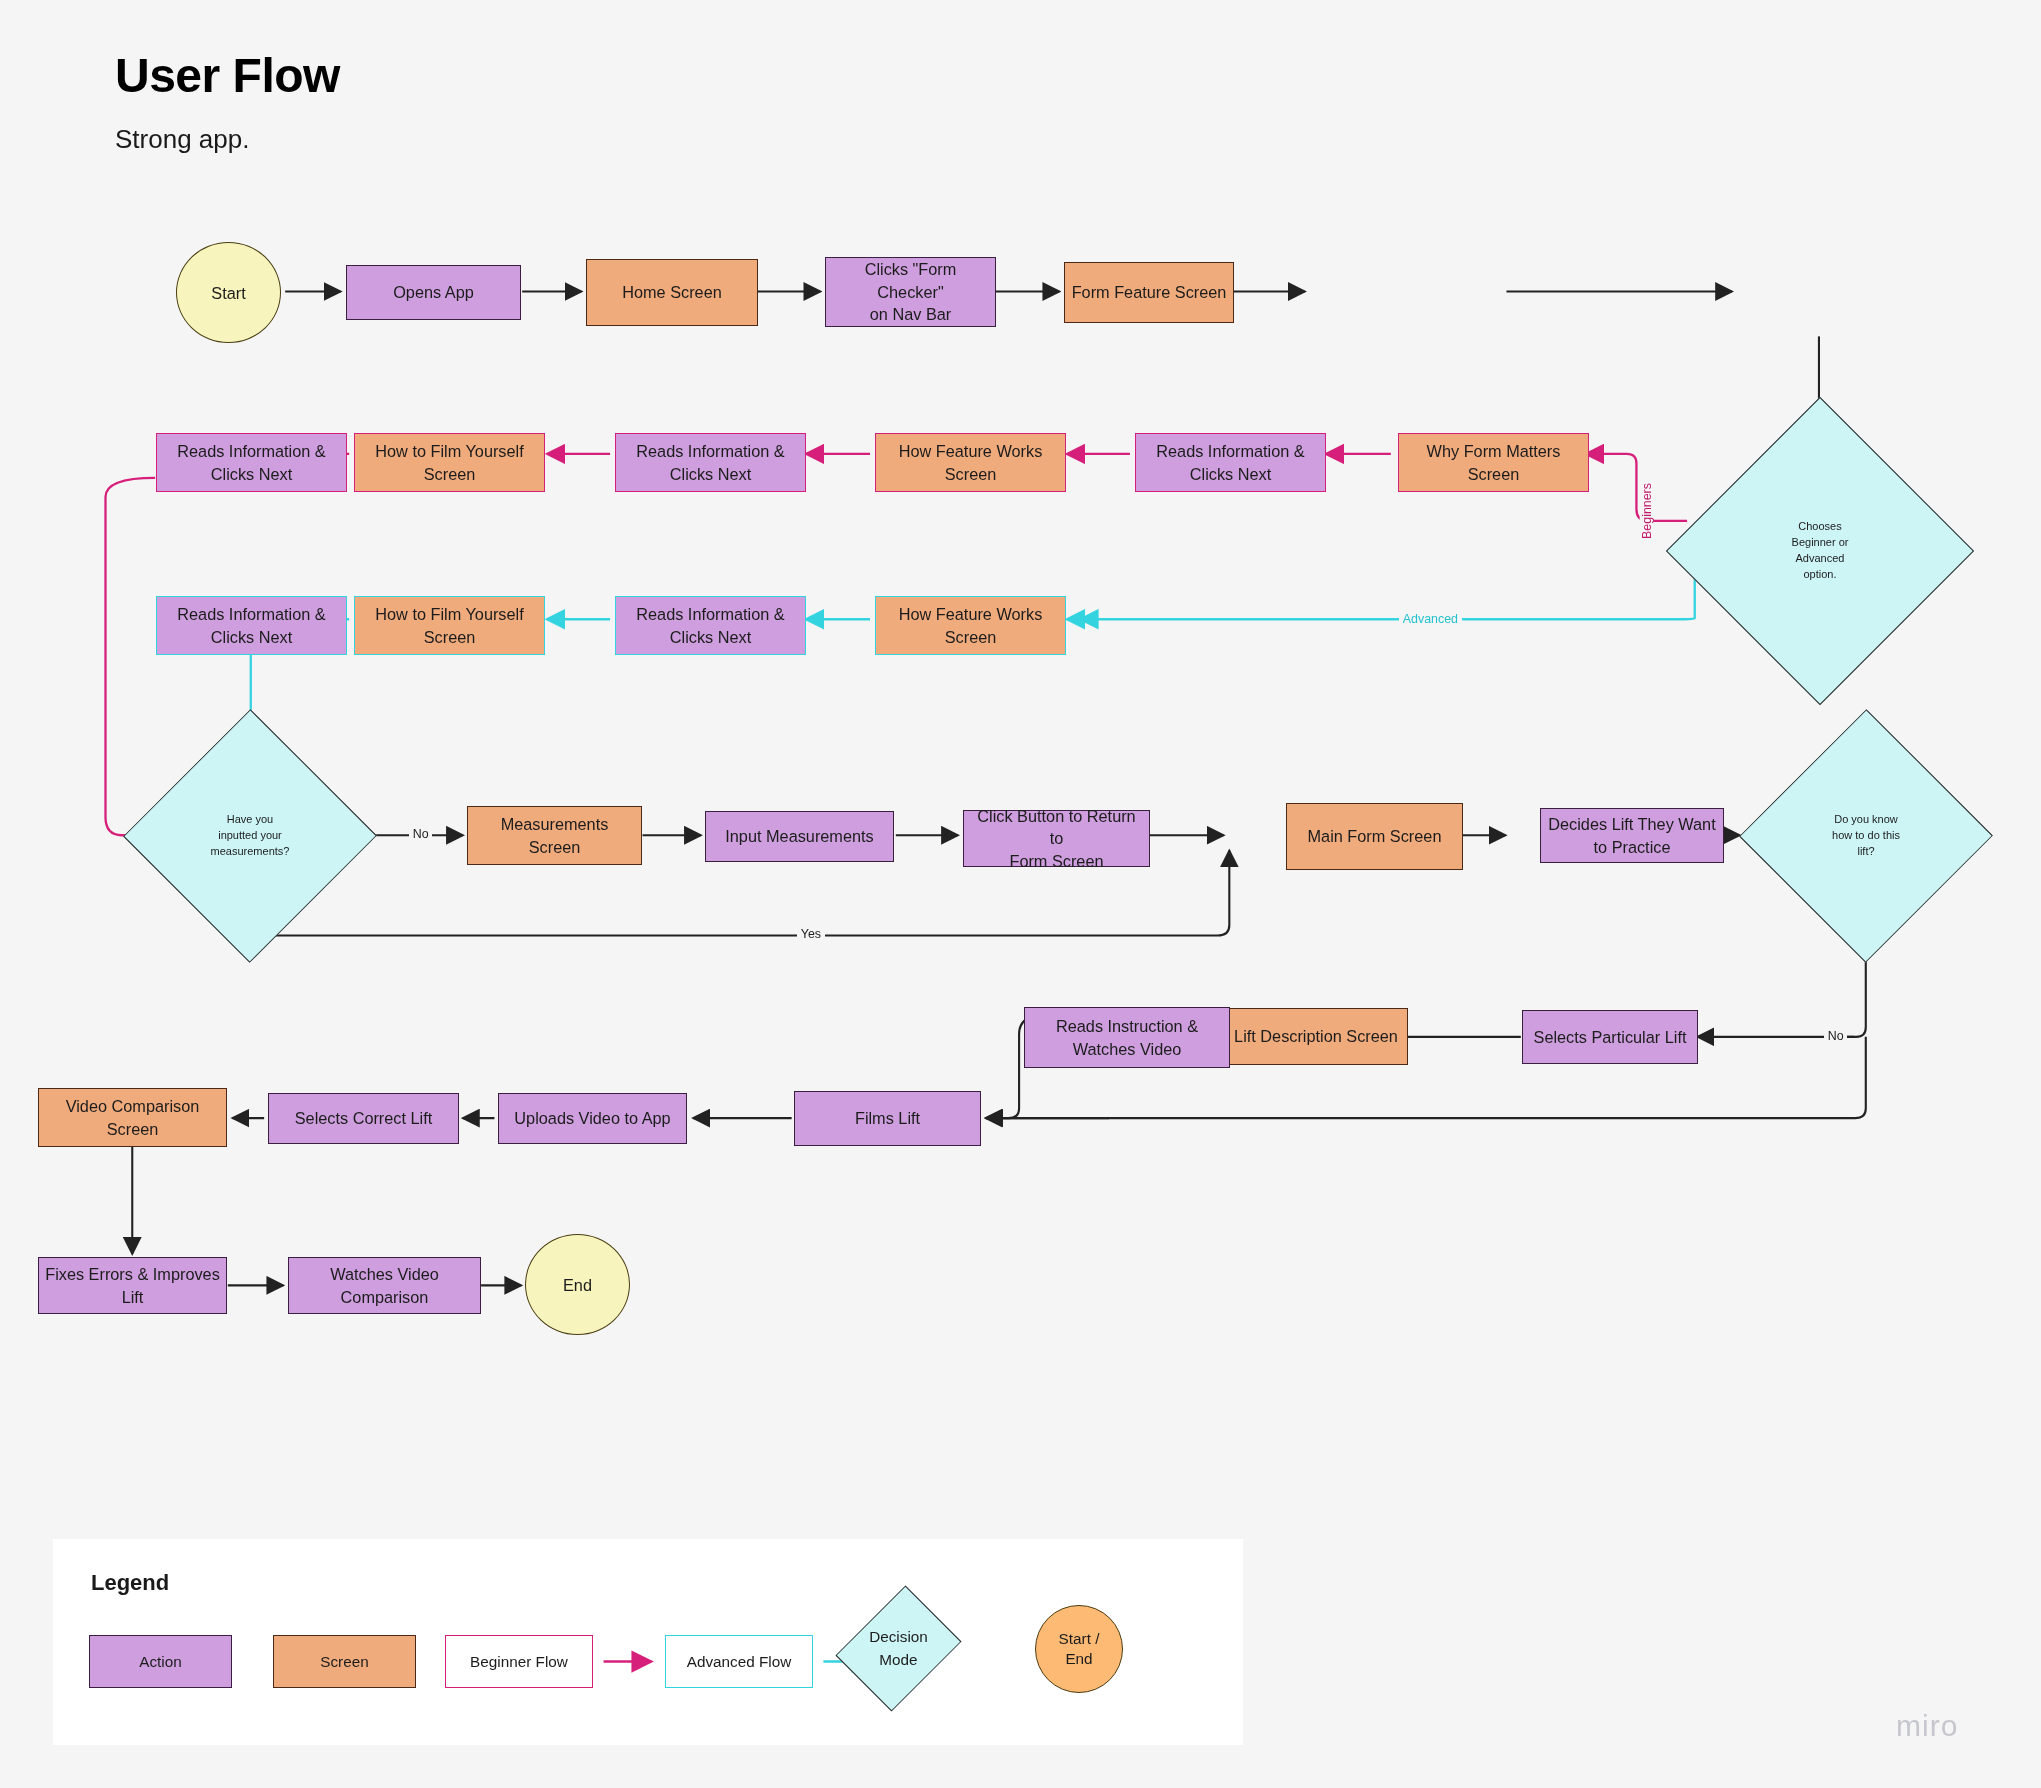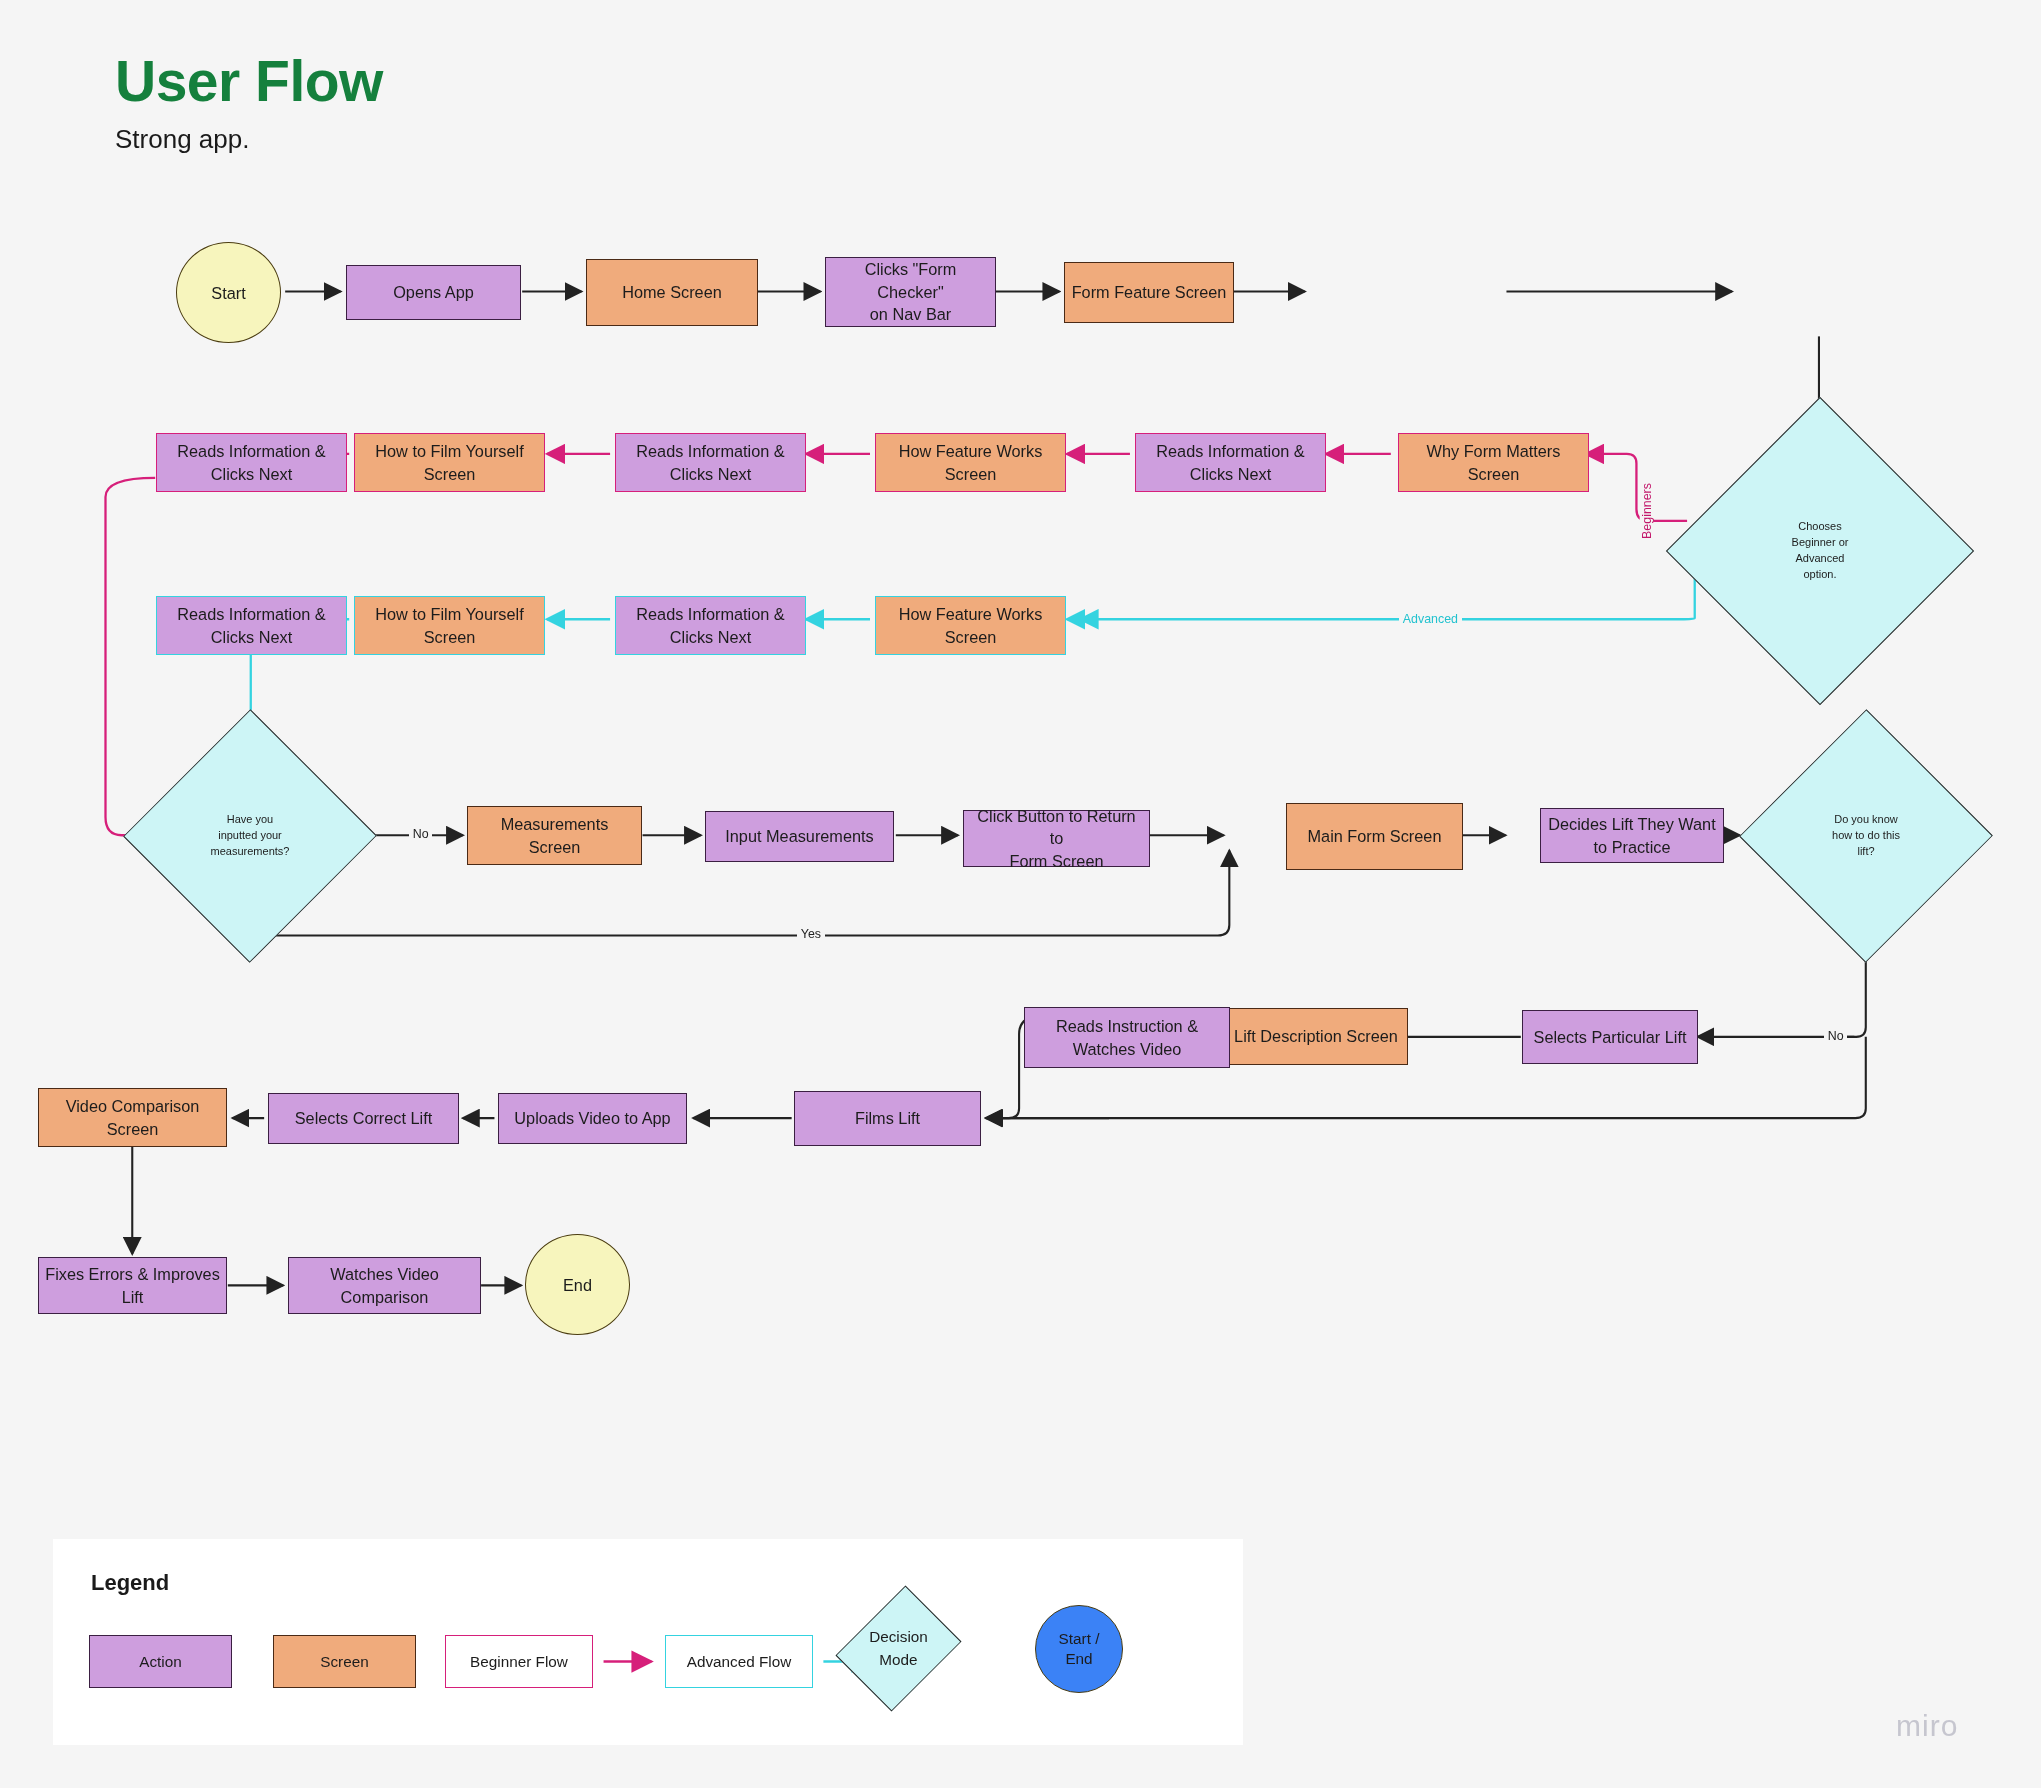--- a/index.html
+++ b/index.html
@@ -8,21 +8,21 @@
     width: 2042px; height: 1788px;
     background: #f5f5f5;
     font-family: "Liberation Sans", sans-serif;
     overflow: hidden;
   }
   #canvas { position: relative; width: 2042px; height: 1788px; background: #f5f5f5; }
 
   
   #title {
     position: absolute; left: 115px; top: 48px;
-    font-size: 57px; font-weight: 700; color: #15803d; letter-spacing: -0.5px;
+    font-size: 48px; font-weight: 700; color: #000000; letter-spacing: -0.5px;
   }
   #subtitle {
     position: absolute; left: 115px; top: 124px;
     font-size: 26px; font-weight: 400; color: #1a1a1a;
   }
 
   
   .node {
     position: absolute;
     display: flex; align-items: center; justify-content: center;
@@ -89,21 +89,21 @@
     display: flex; align-items: center; justify-content: center;
     font-size: 15.3px; color: #1c1c1c;
   }
   .lg-action { left: 36px; width: 143px; background: #ce9ede; border: 1.9px solid #3b1f42; }
   .lg-screen { left: 220px; width: 143px; background: #f0ab7c; border: 1.9px solid #4a2a16; }
   .lg-beg    { left: 392px; width: 148px; background: #fff; border: 1.9px solid #d61f7a; }
   .lg-adv    { left: 612px; width: 148px; background: #fff; border: 1.9px solid #34d3e0; }
   .lg-diamond { position: absolute; left: 849px; top: 1599px; width: 99px; height: 99px; }
   .lg-term {
     position: absolute; left: 1035px; top: 1605px; width: 88px; height: 88px;
-    background: #3b82f6; border: 1.9px solid #4a3c10; border-radius: 50%;
+    background: #fdba74; border: 1.9px solid #4a3c10; border-radius: 50%;
     display: flex; align-items: center; justify-content: center;
     font-size: 15.3px; text-align: center; line-height: 1.3; color: #1c1c1c; white-space: pre-line;
   }
   #miro {
     position: absolute; left: 1896px; top: 1709px;
     font-size: 30px; color: #c6c6cf; letter-spacing: 1px;
   }
 </style>
 </head>
 <body>

